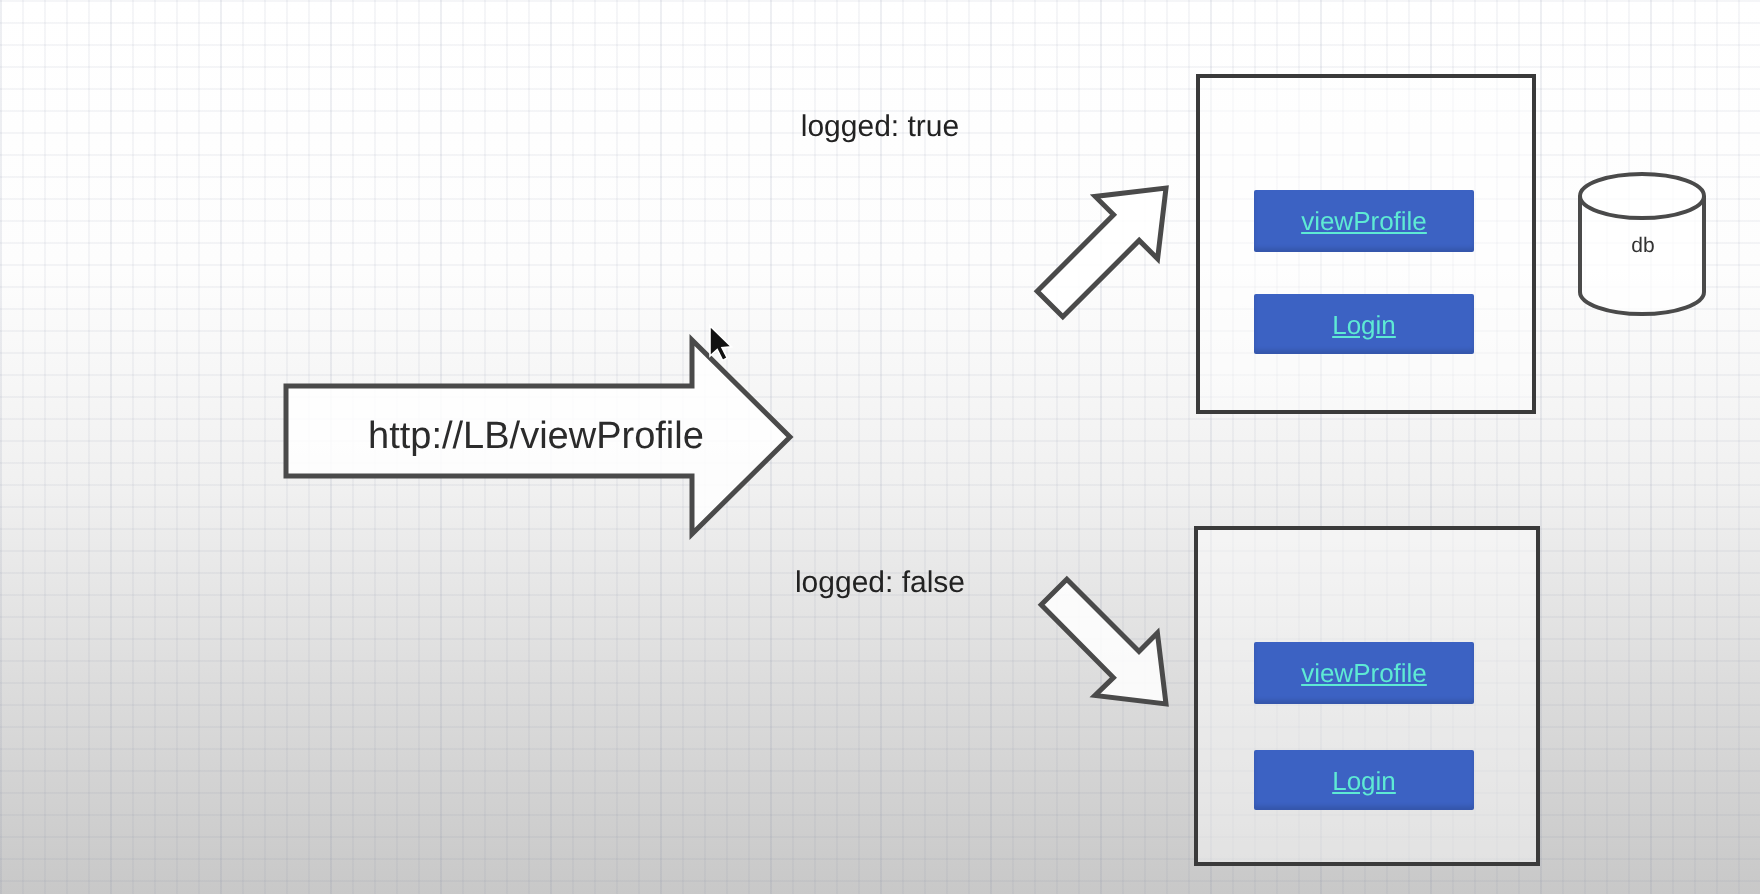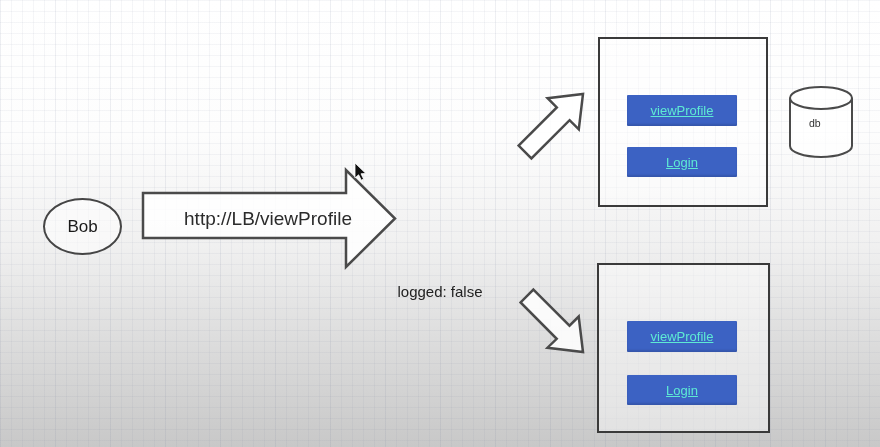--- a/index.html
+++ b/index.html
@@ -52,21 +52,21 @@
     background:#3c62c3;color:#5eead4;
     display:flex;align-items:center;justify-content:center;
     font-size:13px;
     border:none;border-radius:1px;
     box-shadow:inset 0 -2px 2px rgba(0,0,0,0.12);
     cursor:pointer;
     text-decoration:underline;
   }
   .db-label{
     left:790px;top:117px;width:63px;
-    text-align:left;font-size:10.5px;color:#333;margin-left:19px;
+    text-align:center;font-size:10.5px;color:#333;
   }
   .title-s1{left:598px;top:15px;width:170px;}
   .title-s2{left:597px;top:243px;width:173px;}
   .box-s1{left:598px;top:37px;width:170px;height:170px;}
   .box-s2{left:597px;top:263px;width:173px;height:170px;}
   .status-s1{top:55px;}
   .status-s2{top:283px;}
   .btn-s1-view{left:627px;top:95px;width:110px;height:31px;}
   .btn-s1-login{left:627px;top:147px;width:110px;height:30px;}
   .btn-s2-view{left:627px;top:321px;width:110px;height:31px;}
@@ -86,28 +86,26 @@
     <polygon points="533.4,289.6 569.5,325.7 578.7,316.5 583,352 547.5,347.7 556.7,338.8 520.6,302.4" fill="rgba(255,255,255,0.85)" stroke="#4a4a4a" stroke-width="2.5" stroke-linejoin="miter"></polygon>
 
     <g transform="translate(789,86)">
       <path d="M1 12 C1 5.9 15 1 32 1 C49 1 63 5.9 63 12 L63 60 C63 66.1 49 71 32 71 C15 71 1 66.1 1 60 Z" fill="rgba(255,255,255,0.75)" stroke="#4a4a4a" stroke-width="2"></path>
       <path d="M1 12 C1 18.1 15 23 32 23 C49 23 63 18.1 63 12" fill="none" stroke="#4a4a4a" stroke-width="2"></path>
     </g>
 
     <path d="M0 0 L0 15 L3.6 11.8 L6.3 17.2 L8.6 16 L6 10.8 L10.8 10.4 Z" fill="#111111" stroke="#ffffff" stroke-width="0.8" transform="translate(355,163)"></path>
   </svg>
 
-  <div class="abs actor-ellipse">
-    <span>Bob</span>
-  </div>
 
   <div class="abs arrow-label">http://LB/viewProfile</div>
 
 
   <div class="abs server-box box-s1"></div>
+  <div class="server-status status-s1">logged: true</div>
   <button class="btn btn-s1-view">viewProfile</button>
   <button class="btn btn-s1-login">Login</button>
 
   <div class="abs db-label">db</div>
 
   <div class="abs server-box box-s2"></div>
   <div class="server-status status-s2">logged: false</div>
   <button class="btn btn-s2-view">viewProfile</button>
   <button class="btn btn-s2-login">Login</button>
 

